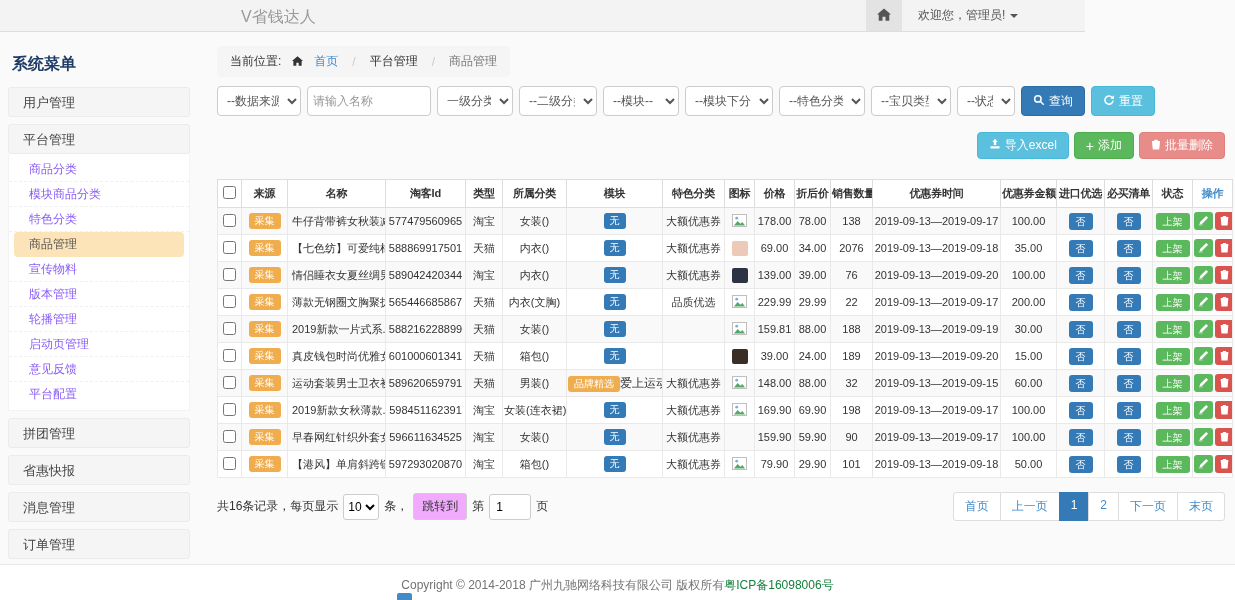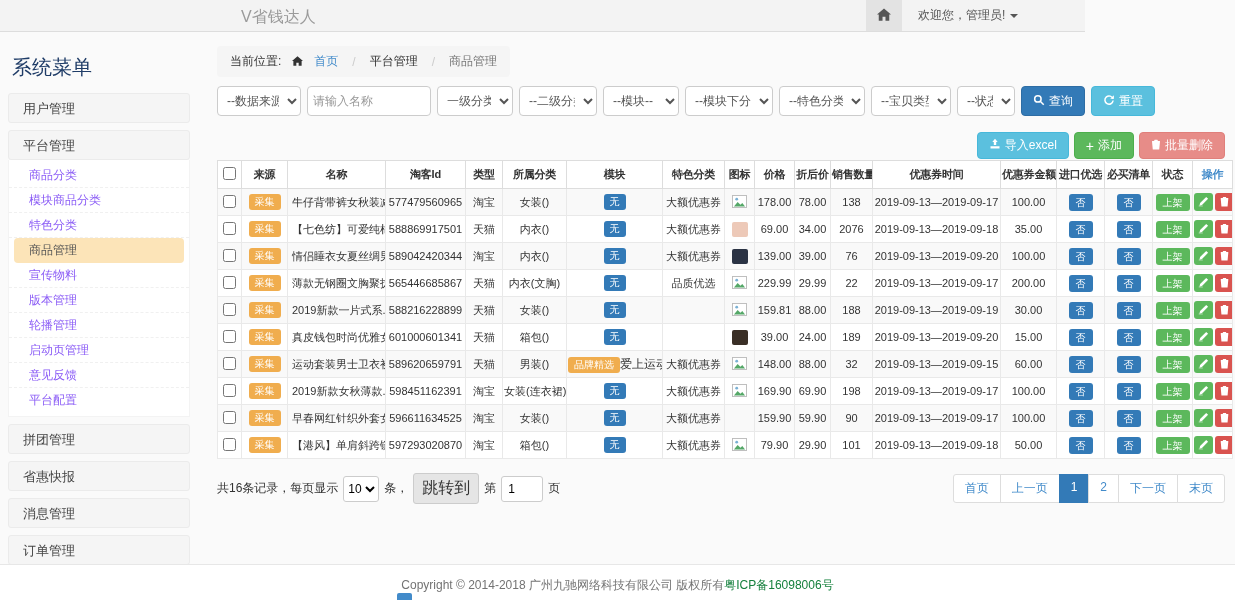--- a/index.html
+++ b/index.html
@@ -12,21 +12,21 @@
   .app-title { position:absolute; left:241px; top:7px; font-size:16px; color:#9a9a9a; }
   .topbar-home { position:absolute; left:866px; top:0; width:36px; height:31px;
                  background:#e3e3e3; display:flex; align-items:center; justify-content:center; cursor:pointer; }
   .user-menu { position:absolute; left:918px; top:0; height:31px; display:flex; align-items:center;
                font-size:12px; color:#555; cursor:pointer; }
   .caret { display:inline-block; width:0; height:0; margin-left:5px;
            border-left:4px solid transparent; border-right:4px solid transparent; border-top:4px solid #555; }
 
   
   .sidebar { position:absolute; left:8px; top:44px; width:182px; height:520px; overflow:hidden; }
-  .sidebar-title { font-size:20px; font-weight:normal; color:#1f3c67; padding:10px 4px 12px 4px; }
+  .sidebar-title { font-size:16px; font-weight:bold; color:#1f3c67; padding:10px 4px 12px 4px; }
   .sb-group { margin-bottom:7px; }
   .sb-group-header { height:30px; line-height:30px; padding-left:14px; background:#f5f5f5;
                      border:1px solid #ebebeb; border-radius:3px; font-size:13px; color:#444; cursor:pointer; }
   .sb-sub { background:#fff; border:1px solid #f3f3f3; border-top:none; padding:3px 0 3px 0; }
   .sb-item { height:25px; line-height:25px; padding-left:20px; font-size:12px; color:#8b5cf6;
              border-bottom:1px dashed #f0f0f0; cursor:pointer; white-space:nowrap; }
   .sb-item:last-child { border-bottom:none; }
   .sb-item.active { background:#fce4b8; border-radius:4px; margin:0 5px; padding-left:15px;
                     color:#555; border-bottom:none; }
 
@@ -49,21 +49,21 @@
   .btn-primary { background:#337ab7; border-color:#2e6da4; }
   .btn-info    { background:#5bc0de; border-color:#46b8da; }
   .btn-success { background:#5cb85c; border-color:#4cae4c; }
   .btn-danger-light { background:#e78c88; border-color:#e07f7b; }
 
   .toolbar { display:flex; justify-content:flex-end; gap:5px; margin-top:16px; }
   .toolbar .btn { height:27px; }
 
   
   table.grid { width:100%; border-collapse:collapse; table-layout:fixed; background:#fff;
-               margin-top:1px; }
+               margin-top:20px; }
   .grid th { border:1px solid #ddd; padding:6px 1px; font-size:11px; font-weight:bold; color:#333;
              background:#fff; white-space:nowrap; overflow:hidden; letter-spacing:-0.2px; }
   .grid th.th-op { color:#428bca; }
   .grid td { border:1px solid #e9e9e9; padding:4px 1px; font-size:11px; color:#333; text-align:center;
              white-space:nowrap; overflow:hidden; height:26px; }
   .grid tbody tr:nth-child(odd) td { background:#f9f9f9; }
   .tag { display:inline-block; padding:2px 6px; border-radius:3px; color:#fff; font-size:10px; line-height:12px; }
   .tag-orange { background:#f0ad4e; }
   .tag-blue   { background:#337ab7; }
   .btn-xs { display:inline-block; padding:3px 7px; border-radius:3px; color:#fff; font-size:10px;
@@ -74,22 +74,22 @@
             border-radius:3px; cursor:pointer; vertical-align:middle; }
   .op-edit { background:#5cb85c; margin-right:2px; }
   .op-del  { background:#d9534f; }
   .thumb { display:inline-block; width:16px; height:15px; border-radius:2px; vertical-align:middle; }
   .module-cell .mod-text { font-size:12px; color:#333; }
 
   
   .pagefoot { display:flex; justify-content:space-between; align-items:center; margin-top:14px; }
   .pf-left { display:flex; align-items:center; gap:5px; font-size:12px; color:#333; }
   .pf-left select { height:26px; border:1px solid #ccc; border-radius:3px; background:#fff; font-size:12px; }
-  .jump-chip { background:#e5e5e5; border:1px solid #ccc; border-radius:3px; padding:4px 8px;
-               font-size:16px; color:#333; }
+  .jump-chip { background:#f0abfc; border:1px solid #ccc; border-radius:3px; padding:4px 8px;
+               font-size:12px; color:#333; }
   .jump-input { width:42px; height:26px; border:1px solid #ccc; border-radius:3px; text-align:left;
                 padding:0 6px; font-size:12px; }
   .pager { display:flex; }
   .pager a { border:1px solid #ddd; background:#fff; color:#428bca; padding:5px 11px; font-size:12px;
              margin-left:-1px; cursor:pointer; text-decoration:none; }
   .pager a:first-child { border-radius:3px 0 0 3px; margin-left:0; }
   .pager a:last-child { border-radius:0 3px 3px 0; }
   .pager a.active { background:#337ab7; border-color:#337ab7; color:#fff; }
 
   

